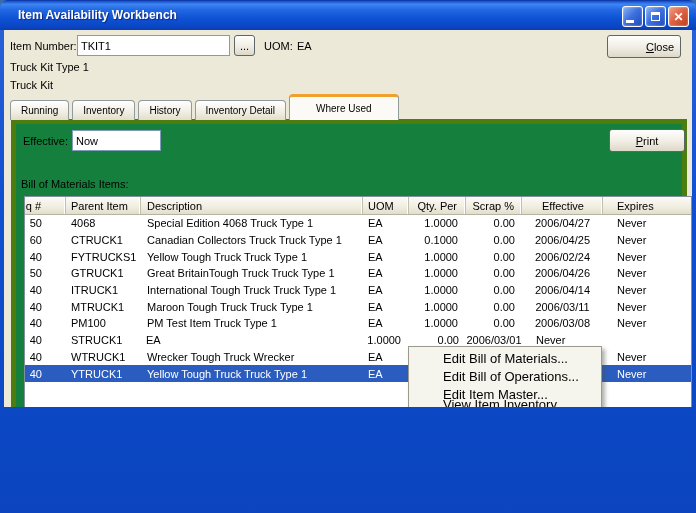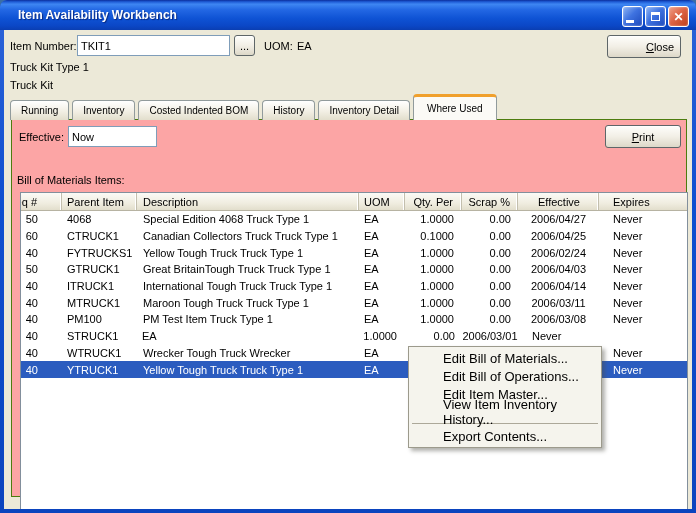--- a/index.html
+++ b/index.html
@@ -25,21 +25,21 @@
     display:flex; align-items:center; justify-content:center; cursor:default;
     background:linear-gradient(135deg,#8EB4F4 0%, #3E72E0 45%, #1D49BC 100%);
     box-shadow:inset 0 0 2px rgba(255,255,255,.6);
   }
   .tb-btn.close { background:linear-gradient(135deg,#F0A088 0%, #DD6547 45%, #BE3E18 100%); }
   .glyph-min { width:8px; height:3px; background:#fff; margin-top:9px; margin-right:5px; }
   .glyph-max { width:9px; height:9px; border:1px solid #fff; border-top:3px solid #fff; }
   .glyph-close { color:#fff; font-size:12px; font-weight:bold; line-height:1; }
   
   .client {
-    position:absolute; left:4px; top:30px; width:688px; height:479px;
+    position:absolute; left:4px; top:30px; width:688px; height:377px;
     background:#ECE9D8; overflow:hidden;
   }
   .lbl { position:absolute; font-size:11px; color:#000; }
   .xp-input {
     position:absolute; border:1px solid #7F9DB9; background:#fff;
     font-family:"Liberation Sans", sans-serif; font-size:11px; padding:0 3px; color:#000;
   }
   .xp-btn {
     position:absolute; border:1px solid #5E6668; border-radius:3px;
     background:linear-gradient(180deg,#FEFEFB 0%, #F2EFE6 50%, #DDD8C8 100%);
@@ -52,26 +52,26 @@
   
   .tabs { position:absolute; left:6px; top:64px; height:26px; display:flex; align-items:flex-end; gap:3px; z-index:3; }
   .tab {
     height:20px; padding:0 10px; font-size:10px; color:#000;
     background:linear-gradient(180deg,#FFFFFF 0%, #F2EFE4 55%, #E2DECC 100%);
     border:1px solid #919B9C; border-bottom:none; border-radius:4px 4px 0 0;
     display:flex; align-items:center; justify-content:center; cursor:default;
   }
   .tab.active {
     height:26px; background:#FBFAF6; border-top:3px solid #F0A02C;
-    position:relative; z-index:4; padding:0 13px;
+    position:relative; z-index:4; padding:0 26px;
   }
   
   .panel {
     position:absolute; left:7px; top:89px; width:676px; height:378px;
-    background:#fca5a5; border:1px solid #4d7c0f; z-index:2;
+    background:#15803d; border:5px solid #4d7c0f; z-index:2;
   }
   
   .tablebox {
     position:absolute; left:8px; top:72px; width:668px; height:332px;
     background:#fff; border:1px solid #828F9C; overflow:hidden;
   }
   .trow { display:grid; grid-template-columns:41px 75px 222px 46px 57px 56px 81px 90px; }
   .thead {
     height:18px;
     background:linear-gradient(180deg,#FBFAF6 0%, #F0EDE0 60%, #E2DECC 100%);
@@ -134,21 +134,20 @@
     <button class="xp-btn" style="left:603px; top:5px; width:74px; height:23px;padding-left:32px;">
         <span class="btn-label u">Close</span>
       </button>
 
     <span class="lbl" style="left:6px; top:31px;">Truck Kit Type 1</span>
     <span class="lbl" style="left:6px; top:49px;">Truck Kit</span>
 
     <div class="tabs">
       <div class="tab">Running</div>
       <div class="tab">Inventory</div>
-      <div class="tab">Costed Indented BOM</div>
       <div class="tab">History</div>
       <div class="tab">Inventory Detail</div>
       <div class="tab active">Where Used</div>
     </div>
 
     <div class="panel">
       <span class="lbl" style="left:7px; top:11px;">Effective:</span>
       <input class="xp-input" style="left: 56px; top: 6px; width: 89px; height: 21px;" value="Now">
       <button class="xp-btn" style="left:593px; top:5px; width:76px; height:23px;">
           <span class="btn-label u">Print</span>
@@ -197,21 +196,21 @@
           <div class="cell c-eff">2006/02/24</div>
           <div class="cell c-exp">Never</div>
         </div>
         <div class="trow drow">
           <div class="cell c-seq">50</div>
           <div class="cell c-parent">GTRUCK1</div>
           <div class="cell c-desc">Great BritainTough Truck Truck Type 1</div>
           <div class="cell c-uom">EA</div>
           <div class="cell c-qty">1.0000</div>
           <div class="cell c-scrap">0.00</div>
-          <div class="cell c-eff">2006/04/03</div>
+          <div class="cell c-eff">2006/04/26</div>
           <div class="cell c-exp">Never</div>
         </div>
         <div class="trow drow">
           <div class="cell c-seq">40</div>
           <div class="cell c-parent">ITRUCK1</div>
           <div class="cell c-desc">International Tough Truck Truck Type 1</div>
           <div class="cell c-uom">EA</div>
           <div class="cell c-qty">1.0000</div>
           <div class="cell c-scrap">0.00</div>
           <div class="cell c-eff">2006/04/14</div>

